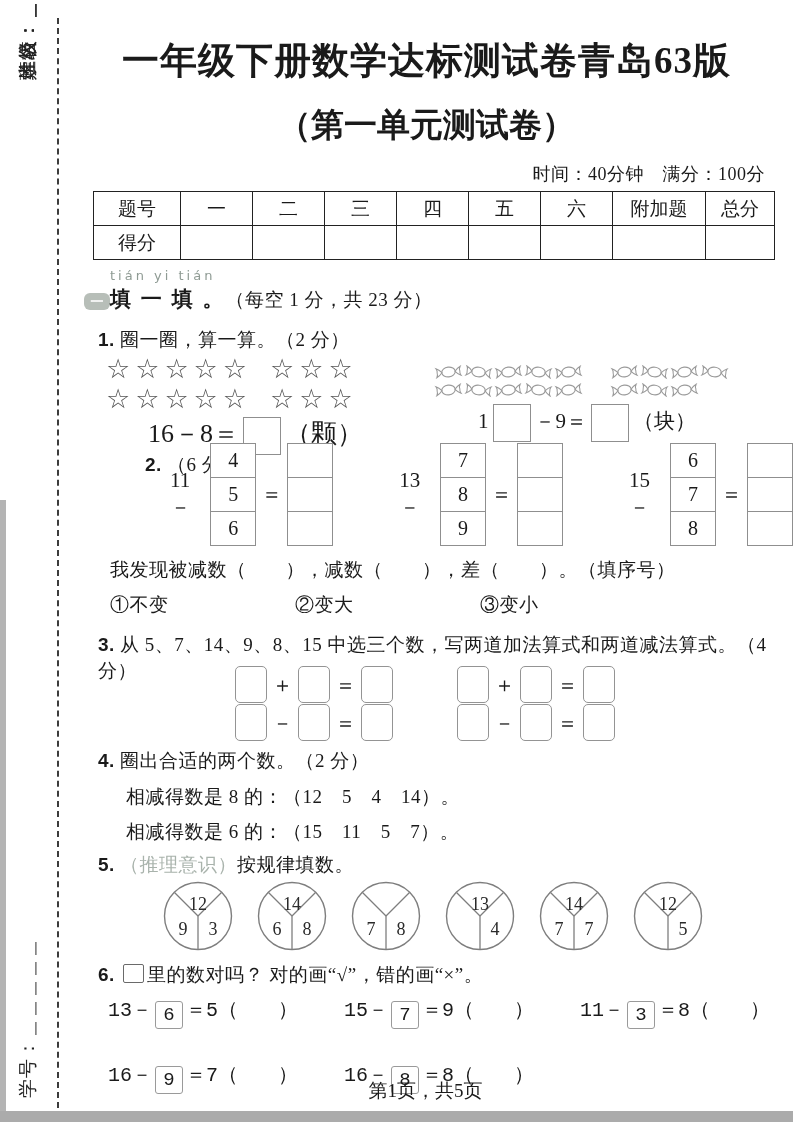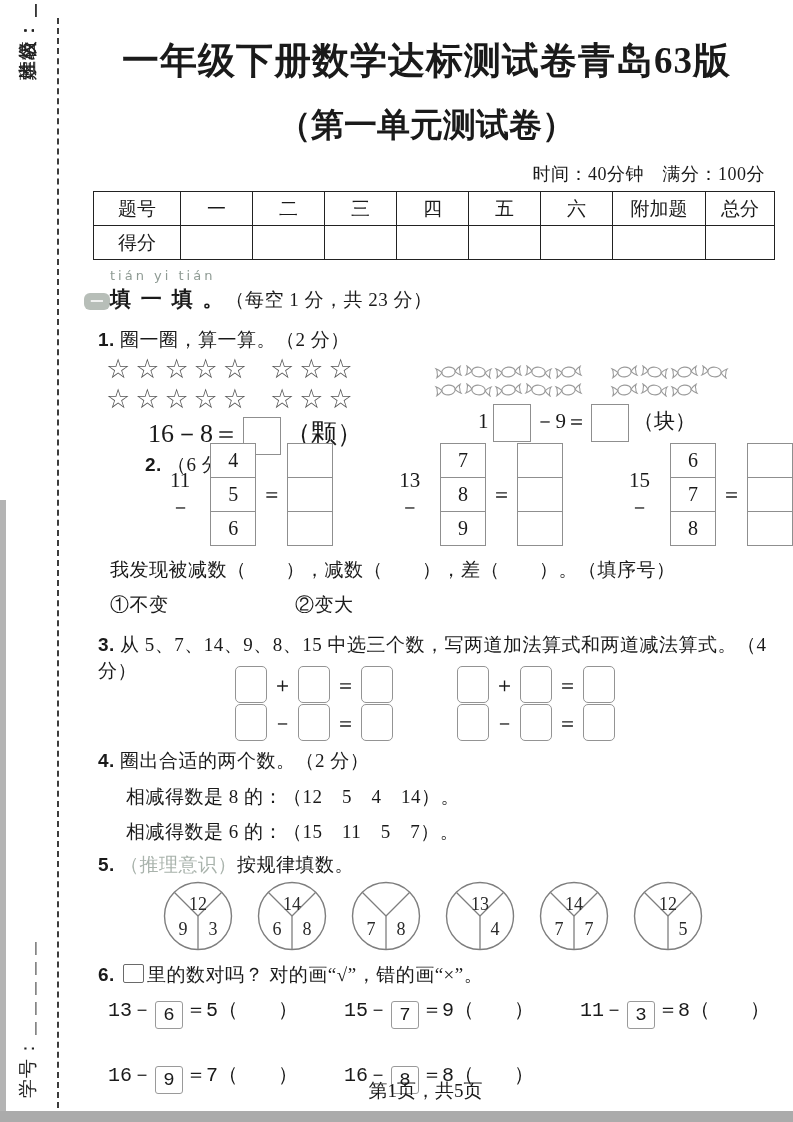--- a/index.html
+++ b/index.html
@@ -268,20 +268,21 @@
         <div class="q2-box"></div>
         <div class="q2-box"></div>
         <div class="q2-box"></div>
       </div>
     </div>
   </div>
 <div class="abs qline q2-finding">我发现被减数（　　），减数（　　），差（　　）。（填序号）</div>
 <div class="abs qline q2-options">
   <span>①不变</span>
   <span>②变大</span>
+  <span>③变小</span>
 </div>
 
 <div class="abs qline q3-line">
   <span class="qnum">3.</span>
   <span>从 5、7、14、9、8、15 中选三个数，写两道加法算式和两道减法算式。（4 分）</span>
 </div>
 <div class="q3-row" id="q3-row1">
     <div class="q3-eq">
       <span class="rbox"></span>
       <span class="op">＋</span>

